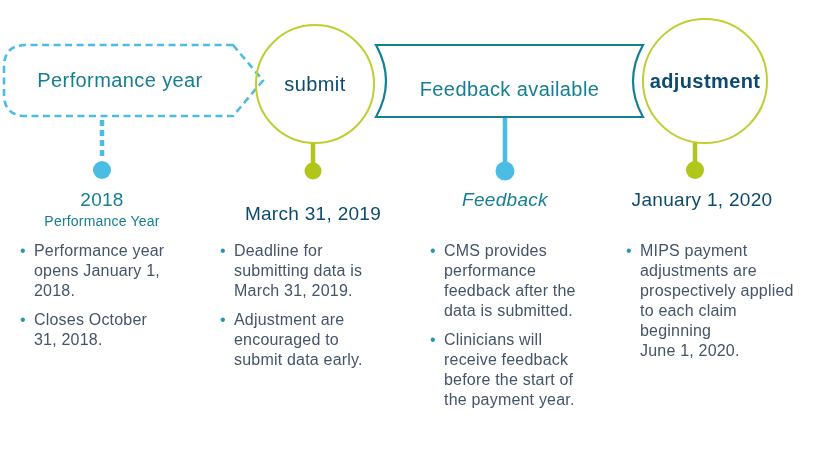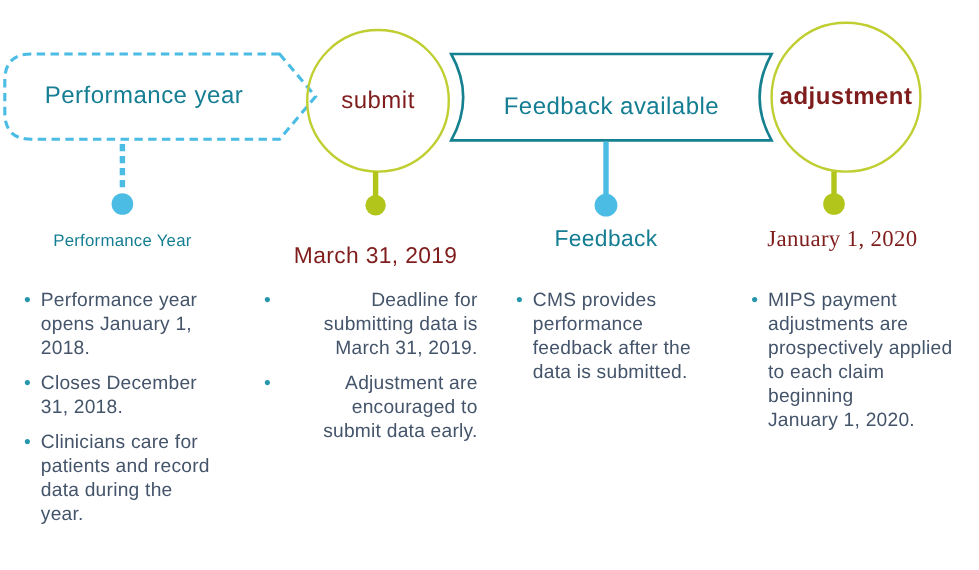--- a/index.html
+++ b/index.html
@@ -6,21 +6,21 @@
   .canvas{
     position:relative;width:816px;height:475px;background:#ffffff;
     font-family:"Liberation Sans", sans-serif;overflow:hidden;
   }
   .shapes-svg{position:absolute;left:0;top:0;}
   .stage-label{
     position:absolute;display:flex;align-items:center;justify-content:center;
     text-align:center;font-size:20px;letter-spacing:0.4px;
   }
   .teal{color:#157E93;}
-  .green{color:#7f1d1d;}
+  .green{color:#0c4a6e;}
   .heading{
     position:absolute;text-align:center;line-height:21px;
   }
   .heading .date{font-size:19px;letter-spacing:0.3px;display:block;}
   .heading .sub{font-size:14px;letter-spacing:0.2px;display:block;margin-top:1px;}
   .bullets{
     position:absolute;margin:0;padding:0;list-style:none;
     font-size:16px;line-height:20px;color:#44546A;letter-spacing:0.2px;
   }
   .bullets li{
@@ -57,62 +57,63 @@
     <line x1="695" y1="143" x2="695" y2="162" stroke="#B2C51B" stroke-width="4.5"></line>
     <circle cx="695" cy="170" r="9" fill="#B2C51B"></circle>
   </svg>
 
   <div class="stage-label teal" style="left:6px;top:45px;width:228px;height:71px;">Performance year</div>
   <div class="stage-label green" style="left:256px;top:25px;width:118px;height:118px;">submit</div>
   <div class="stage-label teal" style="left:382px;top:45px;width:255px;height:88px;">Feedback available</div>
   <div class="stage-label green" style="left:644px;top:20px;width:122px;height:122px;font-weight:bold;">adjustment</div>
 
   <div class="heading teal" style="left:12px;top:189px;width:180px;">
+    <span class="date">2018</span>
     <span class="sub">Performance Year</span>
   </div>
   <ul class="bullets" style="left:20px;top:241px;width:178px;">
     <li>Performance year
 opens January 1,
 2018.</li>
-    <li>Closes December
+    <li>Closes October
 31, 2018.</li>
-    <li>Clinicians care for
-patients and record
-data during the
-year.</li>
   </ul>
 
   <div class="heading green" style="left:223px;top:203px;width:180px;">
     <span class="date">March 31, 2019</span>
   </div>
-  <ul class="bullets" style="left:220px;top:241px;width:178px;text-align:right;">
+  <ul class="bullets" style="left:220px;top:241px;width:178px;">
     <li>Deadline for
 submitting data is
 March 31, 2019.</li>
     <li>Adjustment are
 encouraged to
 submit data early.</li>
   </ul>
 
-  <div class="heading teal" style="left:415px;top:189px;width:180px;">
+  <div class="heading teal" style="left:415px;top:189px;width:180px;font-style:italic;">
     <span class="date">Feedback</span>
     <span class="sub"></span>
   </div>
   <ul class="bullets" style="left:430px;top:241px;width:178px;">
     <li>CMS provides
 performance
 feedback after the
 data is submitted.</li>
+    <li>Clinicians will
+receive feedback
+before the start of
+the payment year.</li>
   </ul>
 
-  <div class="heading green" style="left:607px;top:189px;width:190px;font-family:Liberation Serif, serif;">
+  <div class="heading green" style="left:607px;top:189px;width:190px;">
     <span class="date">January 1, 2020</span>
   </div>
   <ul class="bullets" style="left:626px;top:241px;width:188px;">
     <li>MIPS payment
 adjustments are
 prospectively applied
 to each claim
 beginning
-January 1, 2020.</li>
+June 1, 2020.</li>
   </ul>
 
 </div>
 
 </body></html>

